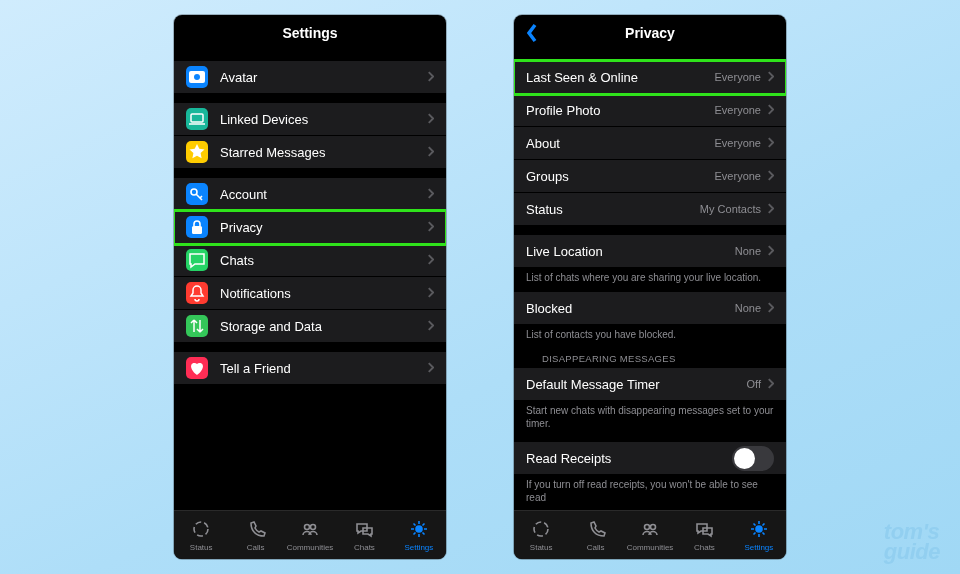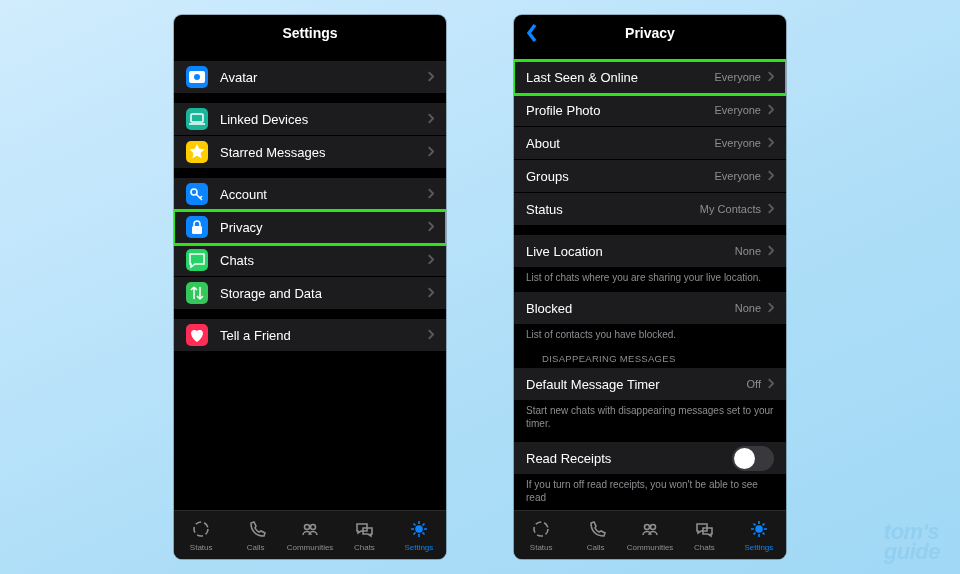--- a/index.html
+++ b/index.html
@@ -125,20 +125,32 @@
               <svg viewBox="0 0 22 22">
                 <path d="M4 5h14v10H9l-4 3v-3H4z" fill="none" stroke="#fff" stroke-width="1.5"></path>
               </svg>
             </span>
             <span class="label">Chats</span>
             <span class="chev"><svg viewBox="0 0 8 12">
                 <path d="M2 1l5 5-5 5"></path>
               </svg></span>
           </div>
           <div class="row">
+            <span class="icon" style="background:#ff3b30">
+              <svg viewBox="0 0 22 22">
+                <path d="M11 4a4 4 0 014 4v3l2 3H5l2-3V8a4 4 0 014-4z" fill="none" stroke="#fff" stroke-width="1.5"></path>
+                <path d="M9 17a2 2 0 004 0" stroke="#fff" stroke-width="1.5" fill="none"></path>
+              </svg>
+            </span>
+            <span class="label">Notifications</span>
+            <span class="chev"><svg viewBox="0 0 8 12">
+                <path d="M2 1l5 5-5 5"></path>
+              </svg></span>
+          </div>
+          <div class="row">
             <span class="icon" style="background:#34c759">
               <svg viewBox="0 0 22 22">
                 <path d="M8 5v12m0-12-3 3m3-3 3 3M14 17V5m0 12-3-3m3 3 3-3" stroke="#fff" stroke-width="1.5" fill="none"></path>
               </svg>
             </span>
             <span class="label">Storage and Data</span>
             <span class="chev"><svg viewBox="0 0 8 12">
                 <path d="M2 1l5 5-5 5"></path>
               </svg></span>
           </div>

